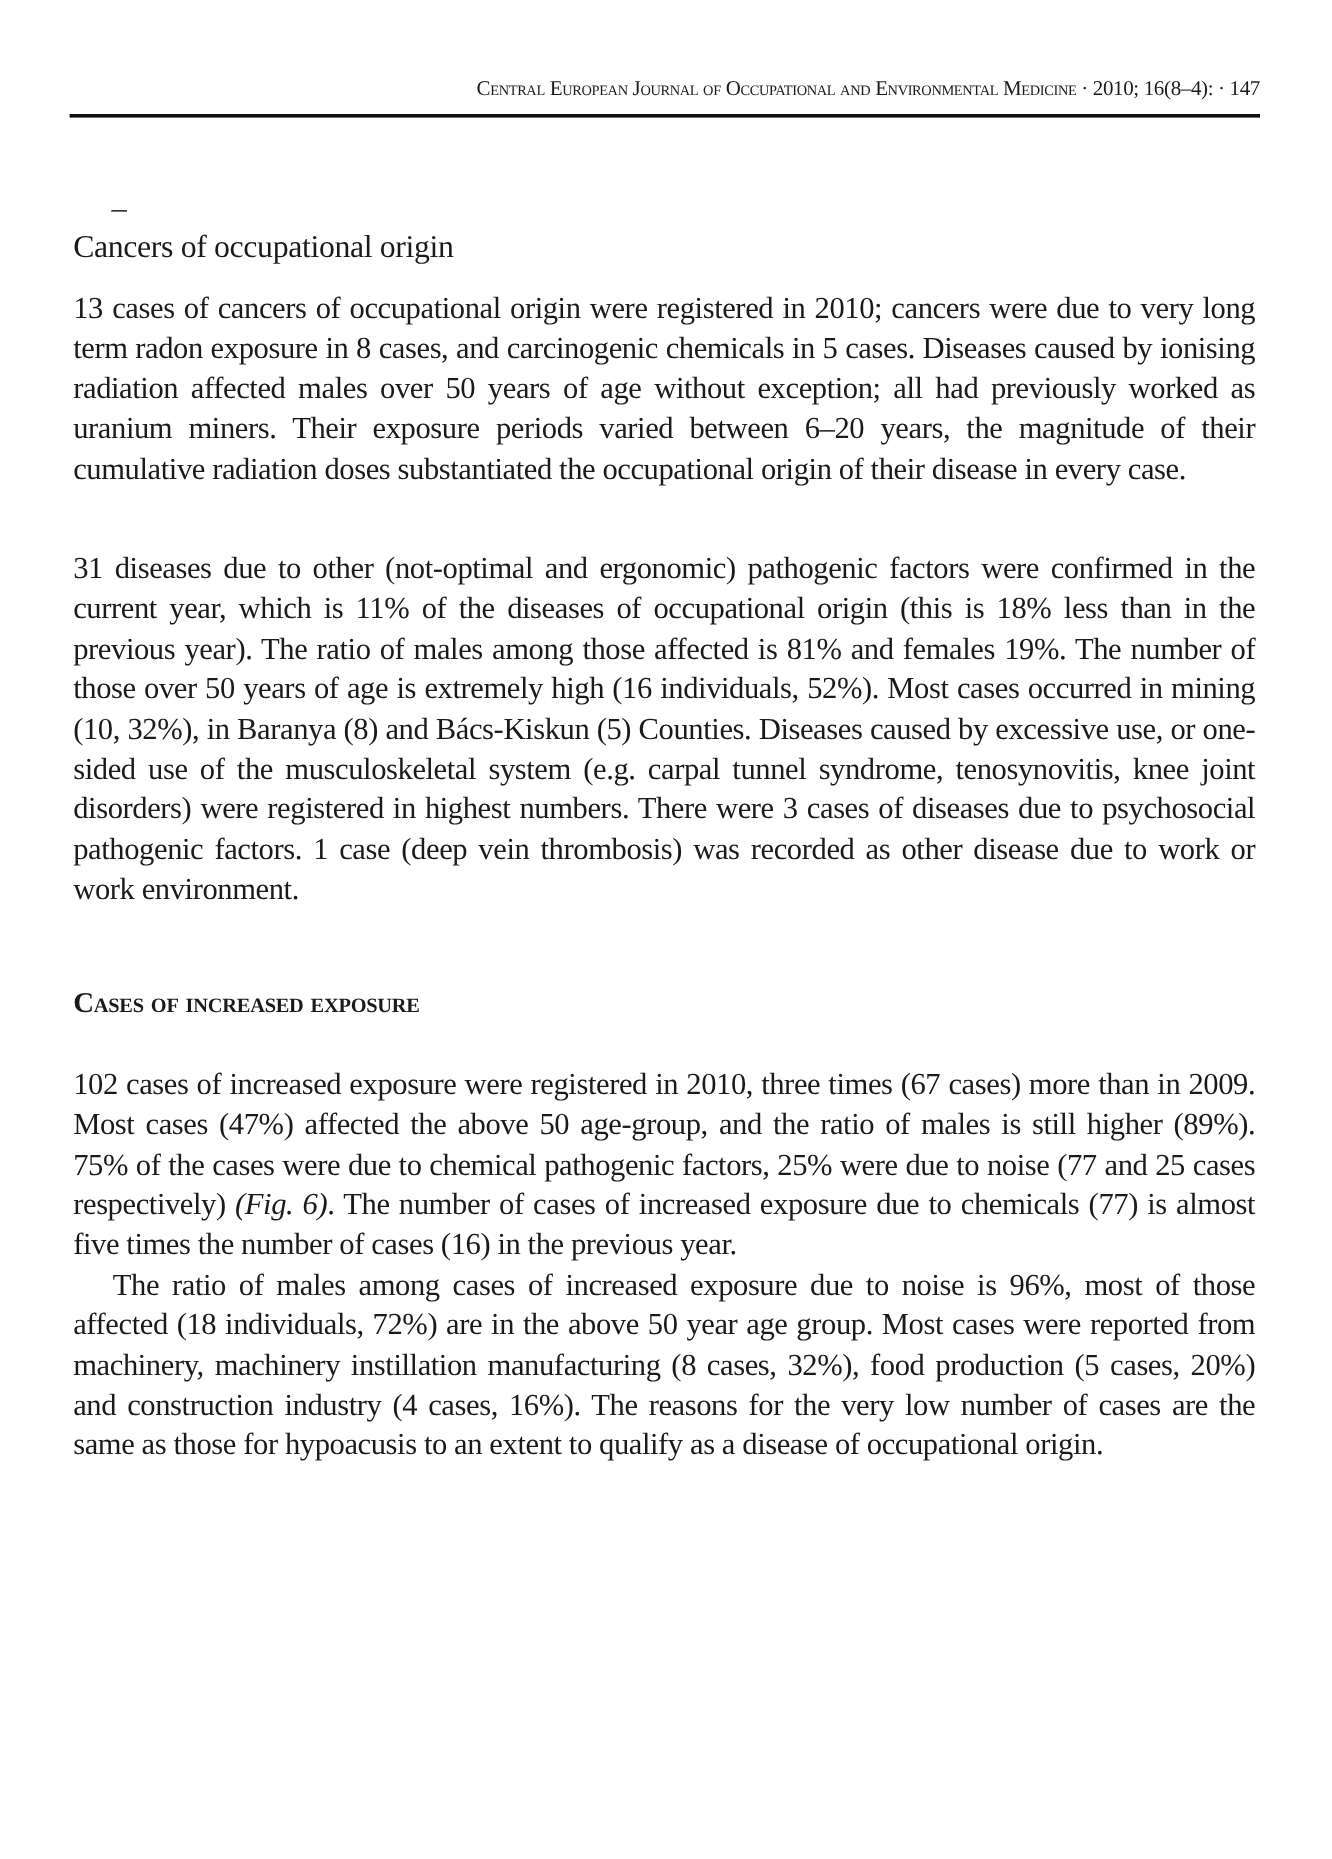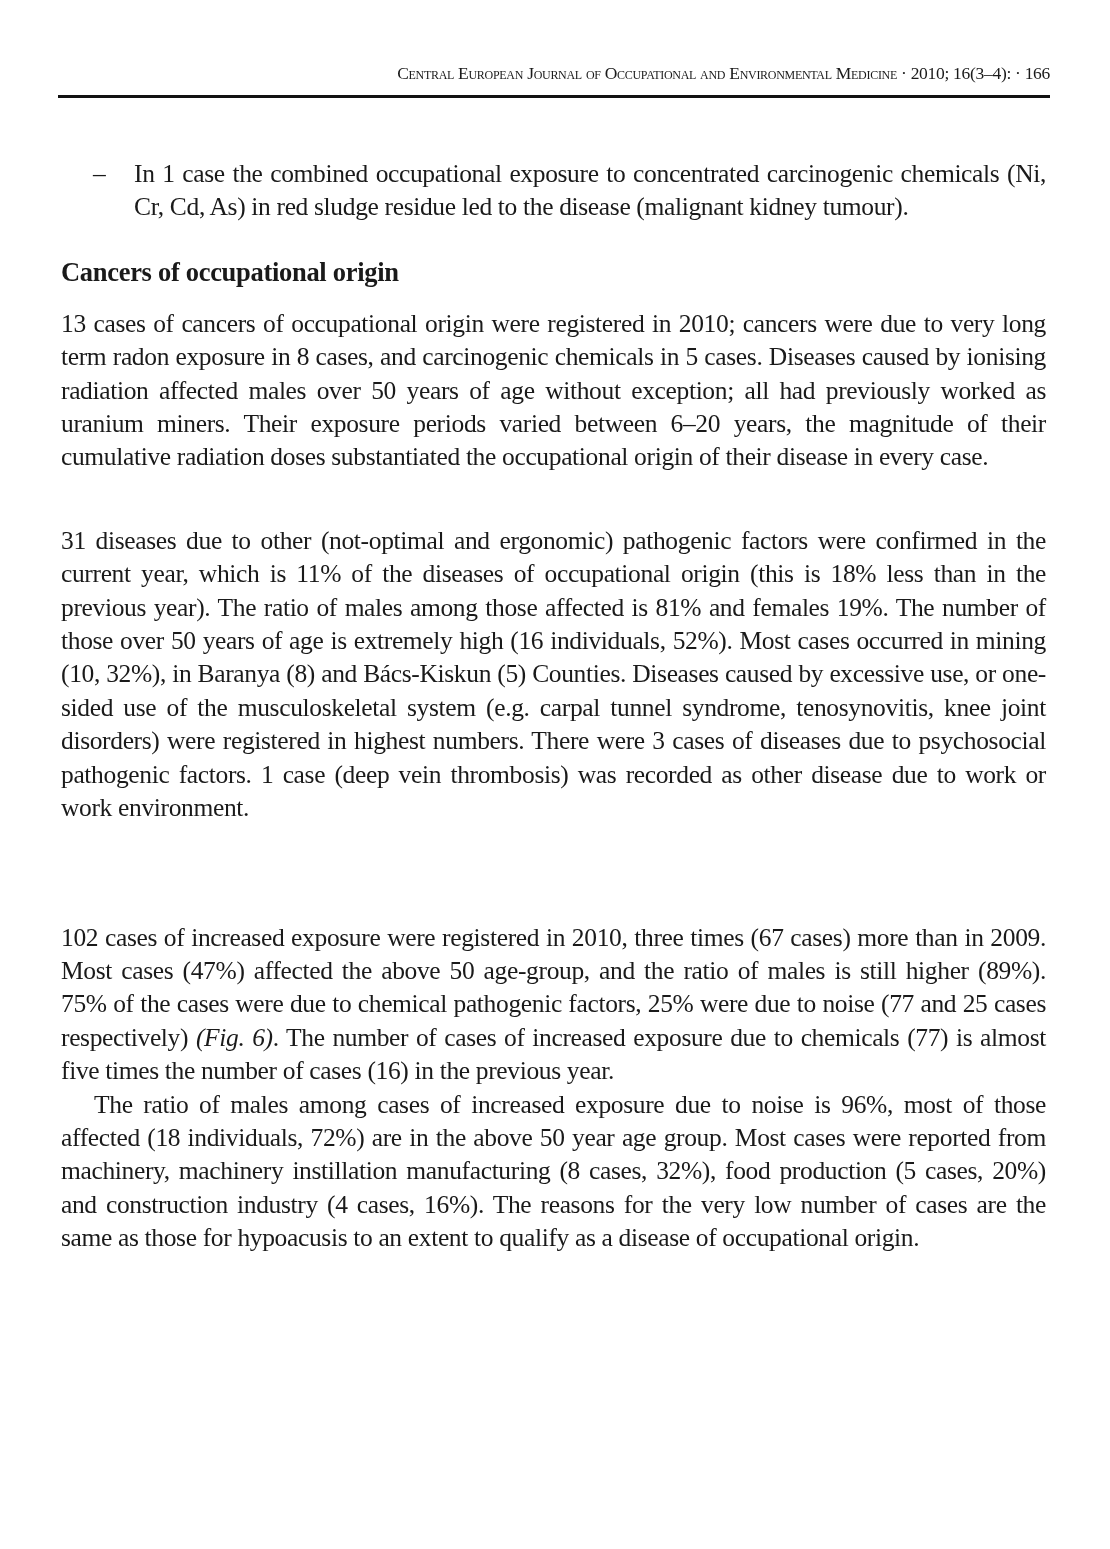--- a/index.html
+++ b/index.html
@@ -55,21 +55,21 @@
       text-align: justify;
     }
     .bullet-item .dash {
       position: absolute;
       left: 32px;
       top: 0;
     }
     h2.subsection {
       margin: 0;
       font-size: 26.5px;
-      font-weight: bold;
+      font-weight: normal;
       line-height: 33px;
       letter-spacing: -0.3px;
     }
     h2.section {
       margin: 0;
       font-weight: bold;
       font-size: 24px;
       line-height: 33px;
       letter-spacing: -0.2px;
       font-variant: small-caps;
@@ -80,43 +80,43 @@
     .gap-big { height: 62px; }
     .gap-after-section { height: 34px; }
     .indent { text-indent: 33px; }
     em { }
   </style>
 </head>
 <body>
 
 <div class="running-header">
   <span style="font-variant: small-caps;">Central European Journal of Occupational and Environmental Medicine</span>
-  <span>· 2010; 16(3–4): · 166</span>
+  <span>· 2010; 16(8–4): · 147</span>
 </div>
 <div class="header-rule"></div>
 
 <div class="content">
 
   <p class="bullet-item">
     <span class="dash">–</span>
-    <span>In 1 case the combined occupational exposure to concentrated carcinogenic chemicals (Ni, Cr, Cd, As) in red sludge residue led to the disease (malignant kidney tumour).</span>
   </p>
 
   <div class="gap-after-bullet"></div>
 
   <h2 class="subsection">Cancers of occupational origin</h2>
   <div class="gap-after-heading"></div>
   <p>13 cases of cancers of occupational origin were registered in 2010; cancers were due to very long term radon exposure in 8 cases, and carcinogenic chemicals in 5 cases. Diseases caused by ionising radiation affected males over 50 years of age without exception; all had previously worked as uranium miners. Their exposure periods varied between 6–20 years, the magnitude of their cumulative radiation doses substantiated the occupational origin of their disease in every case.</p>
 
   <div class="gap-before-heading"></div>
 
   <div class="gap-after-heading"></div>
   <p>31 diseases due to other (not-optimal and ergonomic) pathogenic factors were con­firmed in the current year, which is 11% of the diseases of occupational origin (this is 18% less than in the previous year). The ratio of males among those affected is 81% and females 19%. The number of those over 50 years of age is extremely high (16 individuals, 52%). Most cases occurred in mining (10, 32%), in Baranya (8) and Bács-Kiskun (5) Counties. Diseases caused by excessive use, or one-sided use of the musculoskeletal system (e.g. carpal tunnel syndrome, tenosynovitis, knee joint disorders) were registered in highest numbers. There were 3 cases of diseases due to psychosocial pathogenic factors. 1 case (deep vein thrombosis) was recorded as other disease due to work or work environment.</p>
 
   <div class="gap-big"></div>
 
+  <h2 class="section">Cases of increased exposure</h2>
   <div class="gap-after-section"></div>
 
   <p><span>102 cases of increased exposure were registered in 2010, three times (67 cases) more than in 2009. Most cases (47%) affected the above 50 age-group, and the ratio of males is still higher (89%). 75% of the cases were due to chemical pathogenic factors, 25% were due to noise (77 and 25 cases respectively) </span><em>(Fig. 6)</em><span>. The number of cases of increased exposure due to chemicals (77) is almost five times the num­ber of cases (16) in the previous year.</span></p>
 
   <p class="indent">The ratio of males among cases of increased exposure due to noise is 96%, most of those affected (18 individuals, 72%) are in the above 50 year age group. Most cases were reported from machinery, machinery instillation manufacturing (8 cases, 32%), food production (5 cases, 20%) and construction industry (4 cases, 16%). The reasons for the very low number of cases are the same as those for hypoacusis to an extent to qualify as a disease of occupational origin.</p>
 
 </div>
 
 </body></html>

